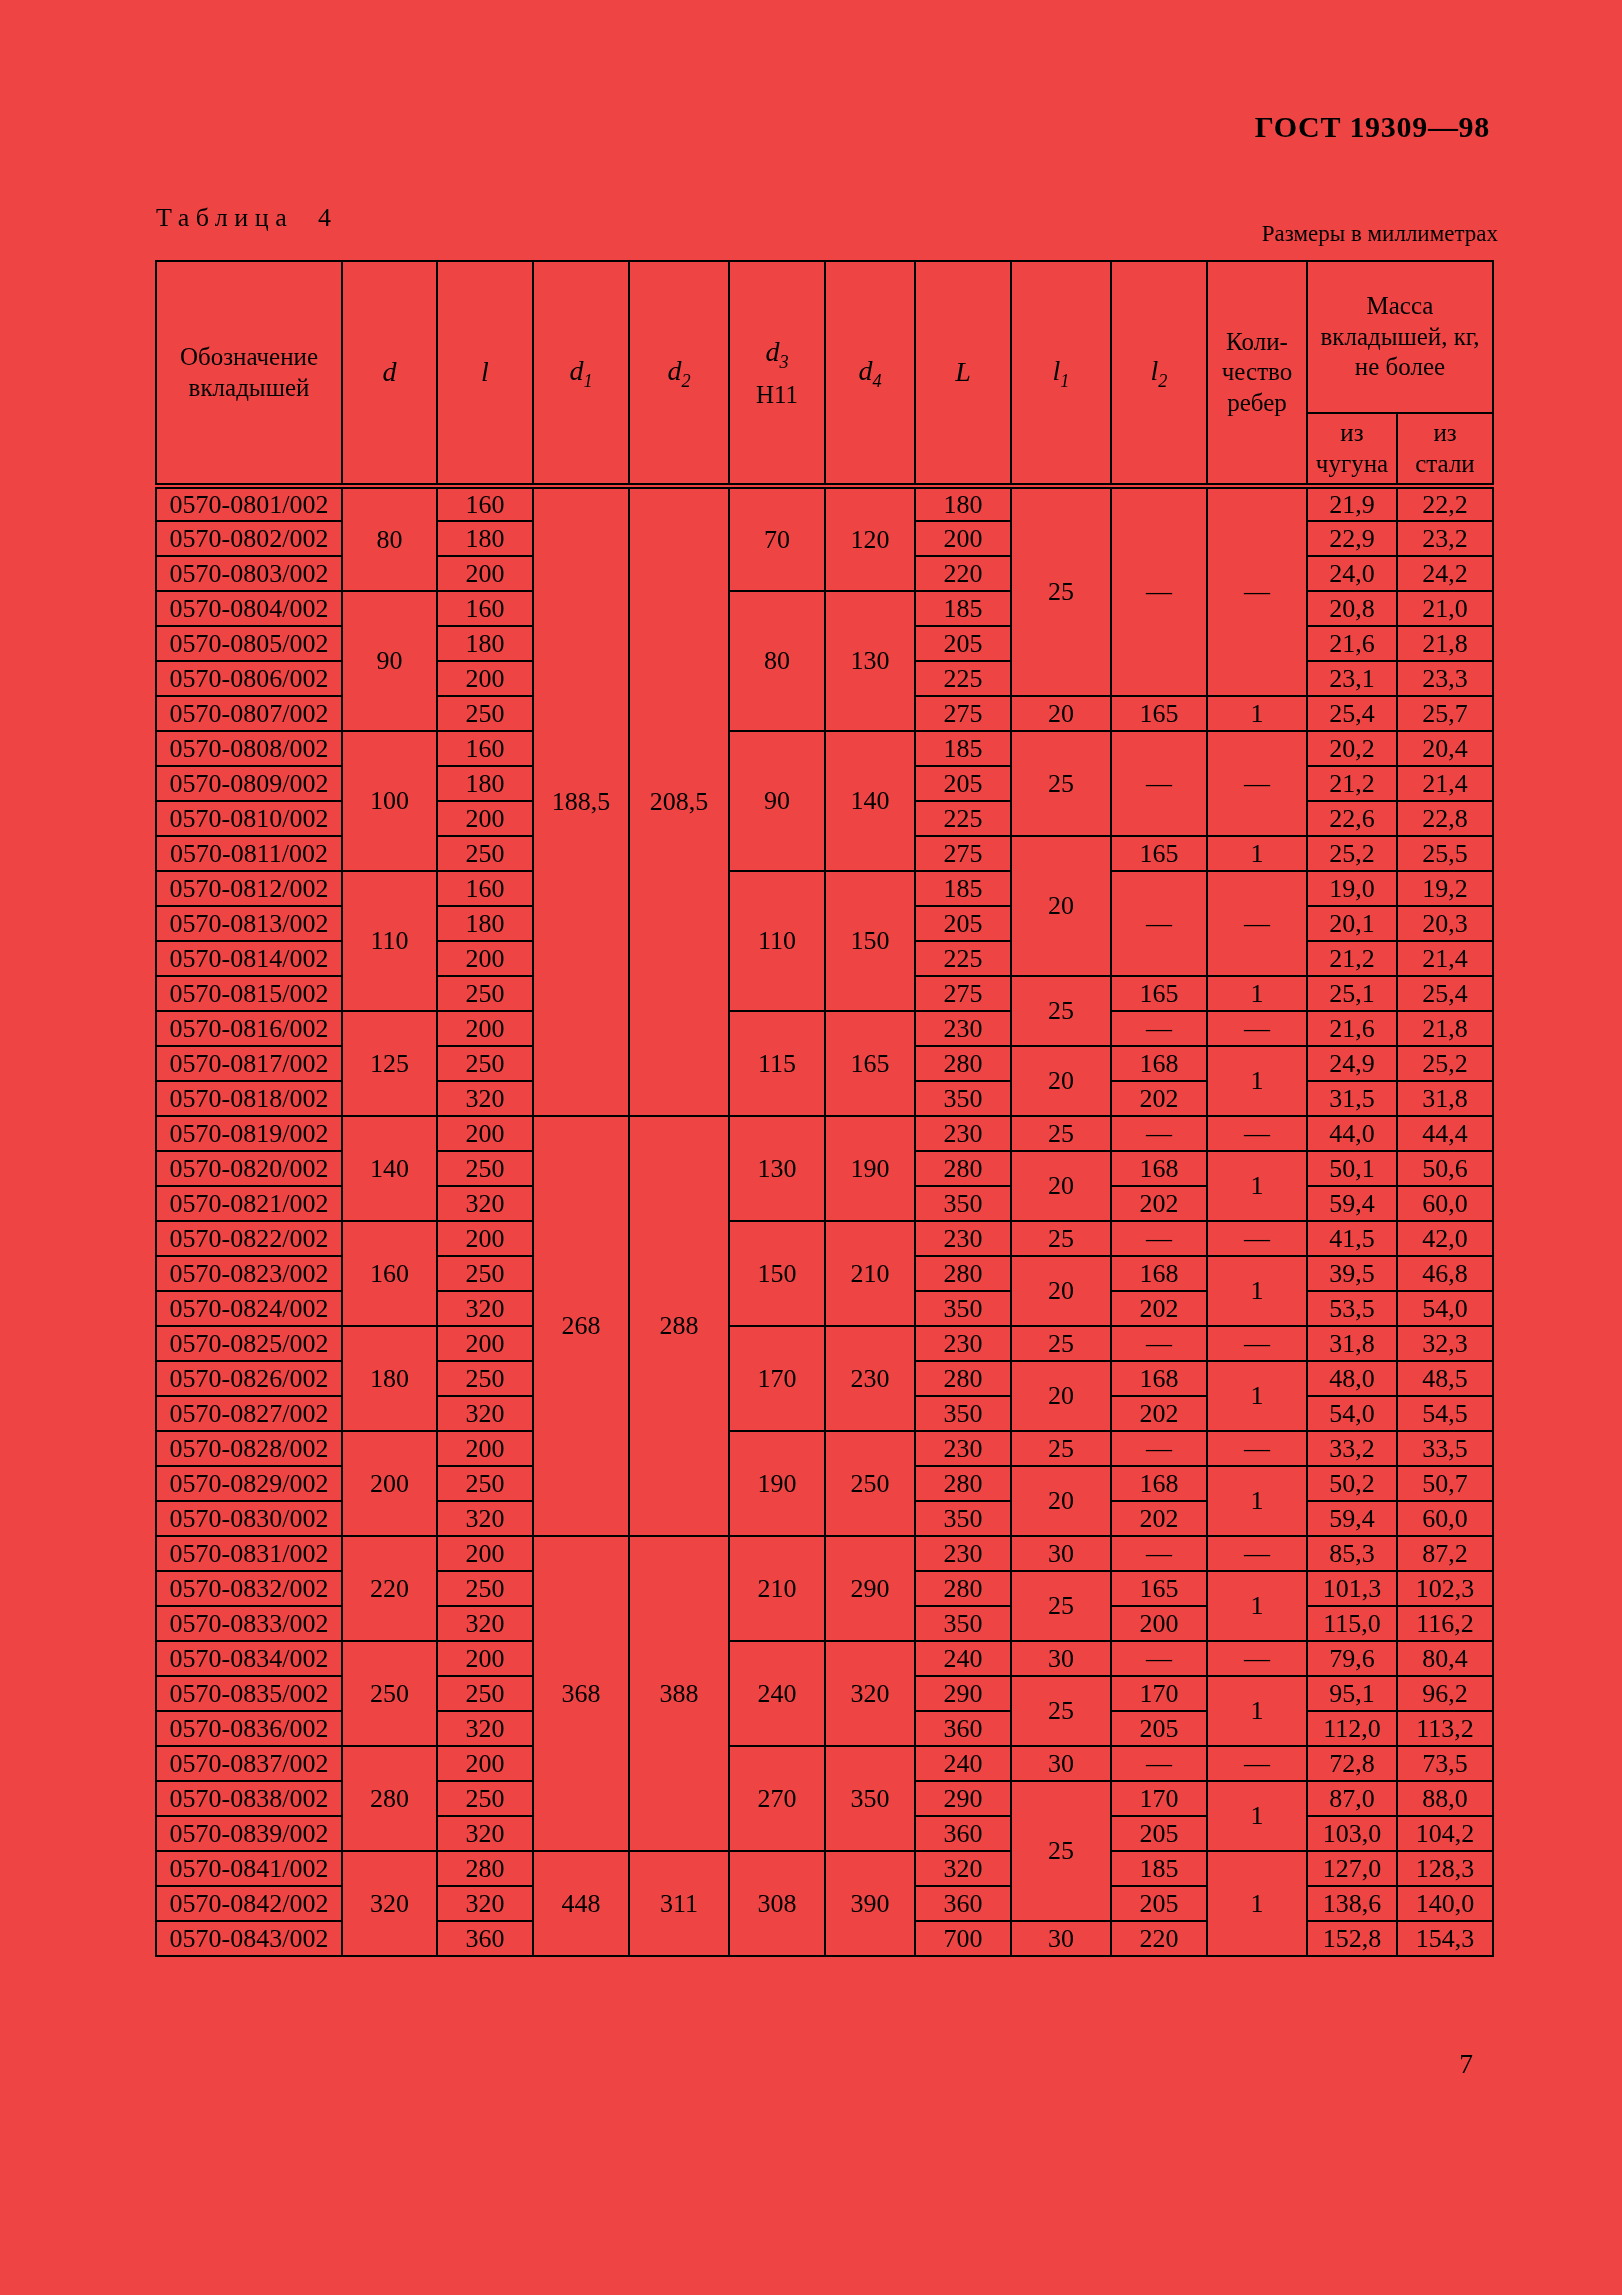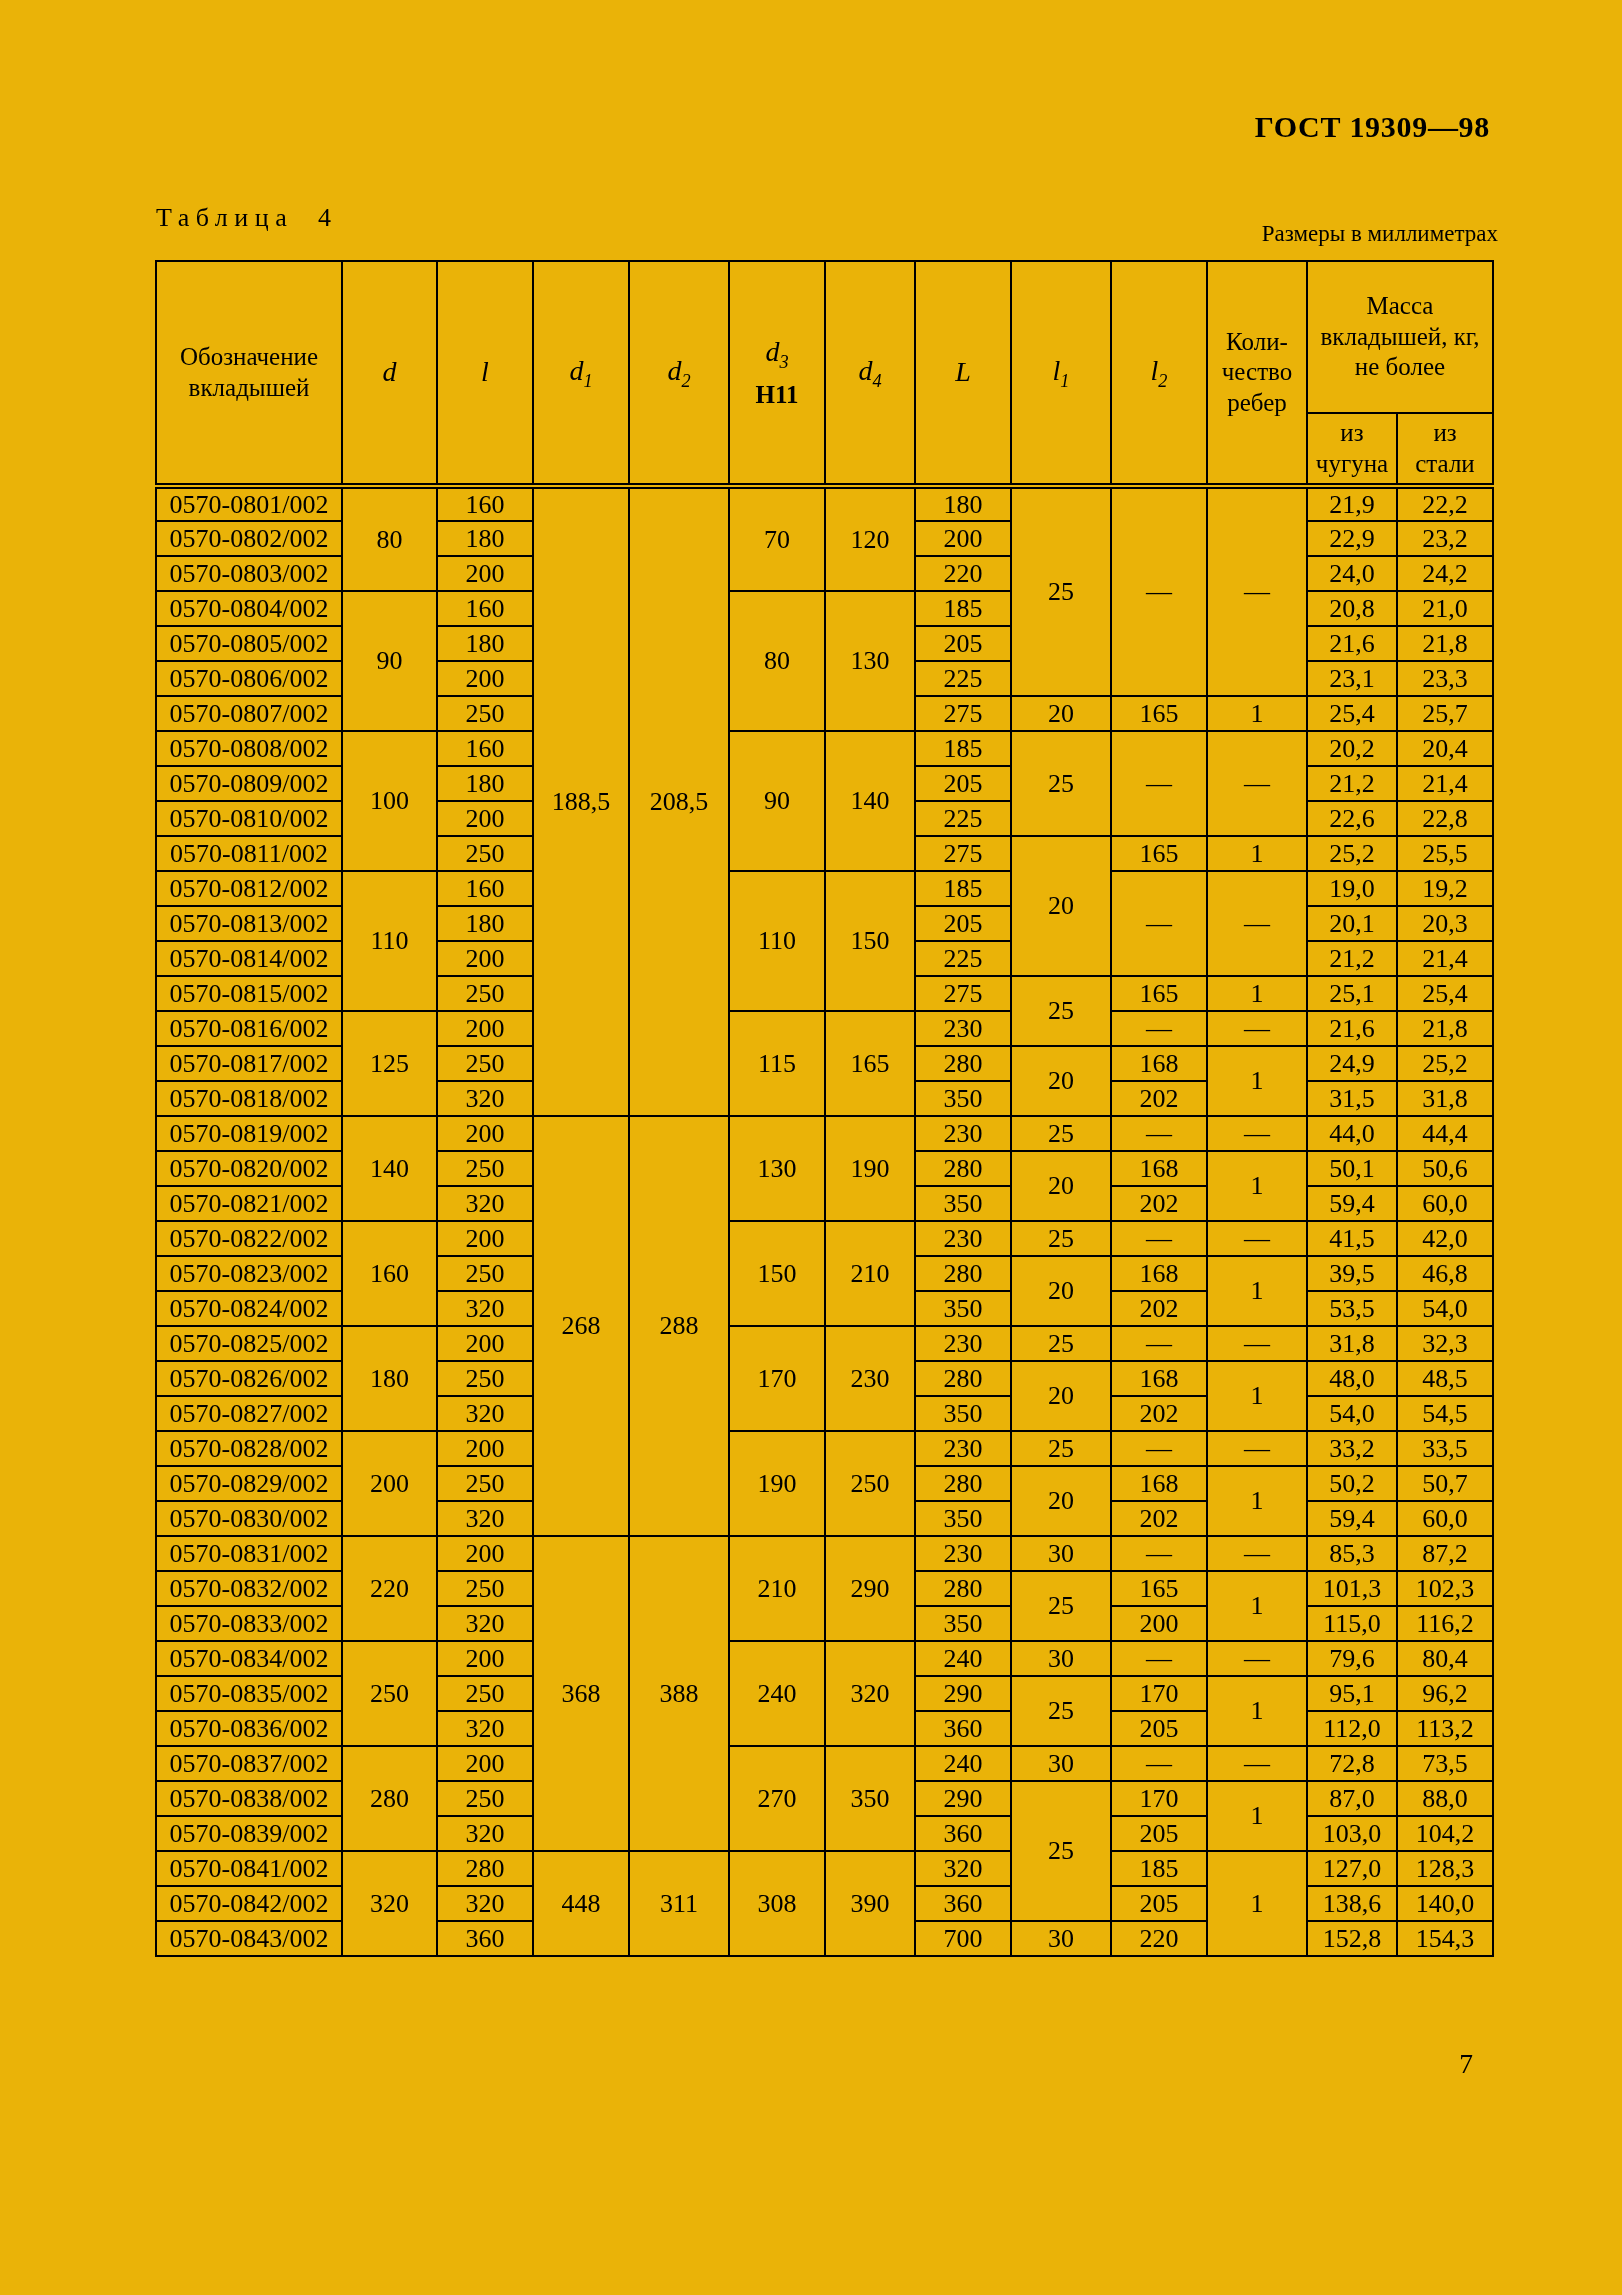--- a/index.html
+++ b/index.html
@@ -1,19 +1,19 @@
 <!DOCTYPE html>
 <html style="font-size:10.5px"><head>
 <meta charset="utf-8">
 <style>
   html,body { margin:0; padding:0; background:#ffffff; }
   .page {
     position:relative;
     width:1622px; height:2295px;
-    background:#eab308;
+    background:#ef4444;
     color:#000;
     font-family:"Liberation Serif","DejaVu Serif",serif;
   }
   .doc-code {
     position:absolute; top:110px; right:132px;
     font-size:30px; font-weight:bold; letter-spacing:0.7px;
   }
   .table-title {
     position:absolute; top:171px; left:156px;
     font-size:26px; letter-spacing:6.5px; word-spacing:11.8px;margin-top:32px;
@@ -37,21 +37,21 @@
     text-align:center; vertical-align:middle;
     padding:0 2.6px; overflow:hidden;
   }
   .gost thead th { font-weight:normal; font-size:25px; line-height:1.22; }
   .hrow1 { height:152px; }
   .hrow2 { height:73px; }
   .ml { white-space:pre-line; }
   .dbl { border-bottom:6.5px double #000 !important; }
   .var { font-style:italic; font-size:28px; }
   .var sub, sub.vs { font-style:italic; font-size:18.3px; }
-  .tol { font-size:25px; margin-top:7px;font-weight:bold; }
+  .tol { font-size:25px; margin-top:7px; }
   .gost tbody tr { height:35px; }
   .gost tbody td { font-size:26px; }
 </style>
 </head>
 <body>
 
 <div class="page">
 
   <div class="doc-code">ГОСТ 19309—98</div>
   <div class="table-title">Таблица 4</div>

